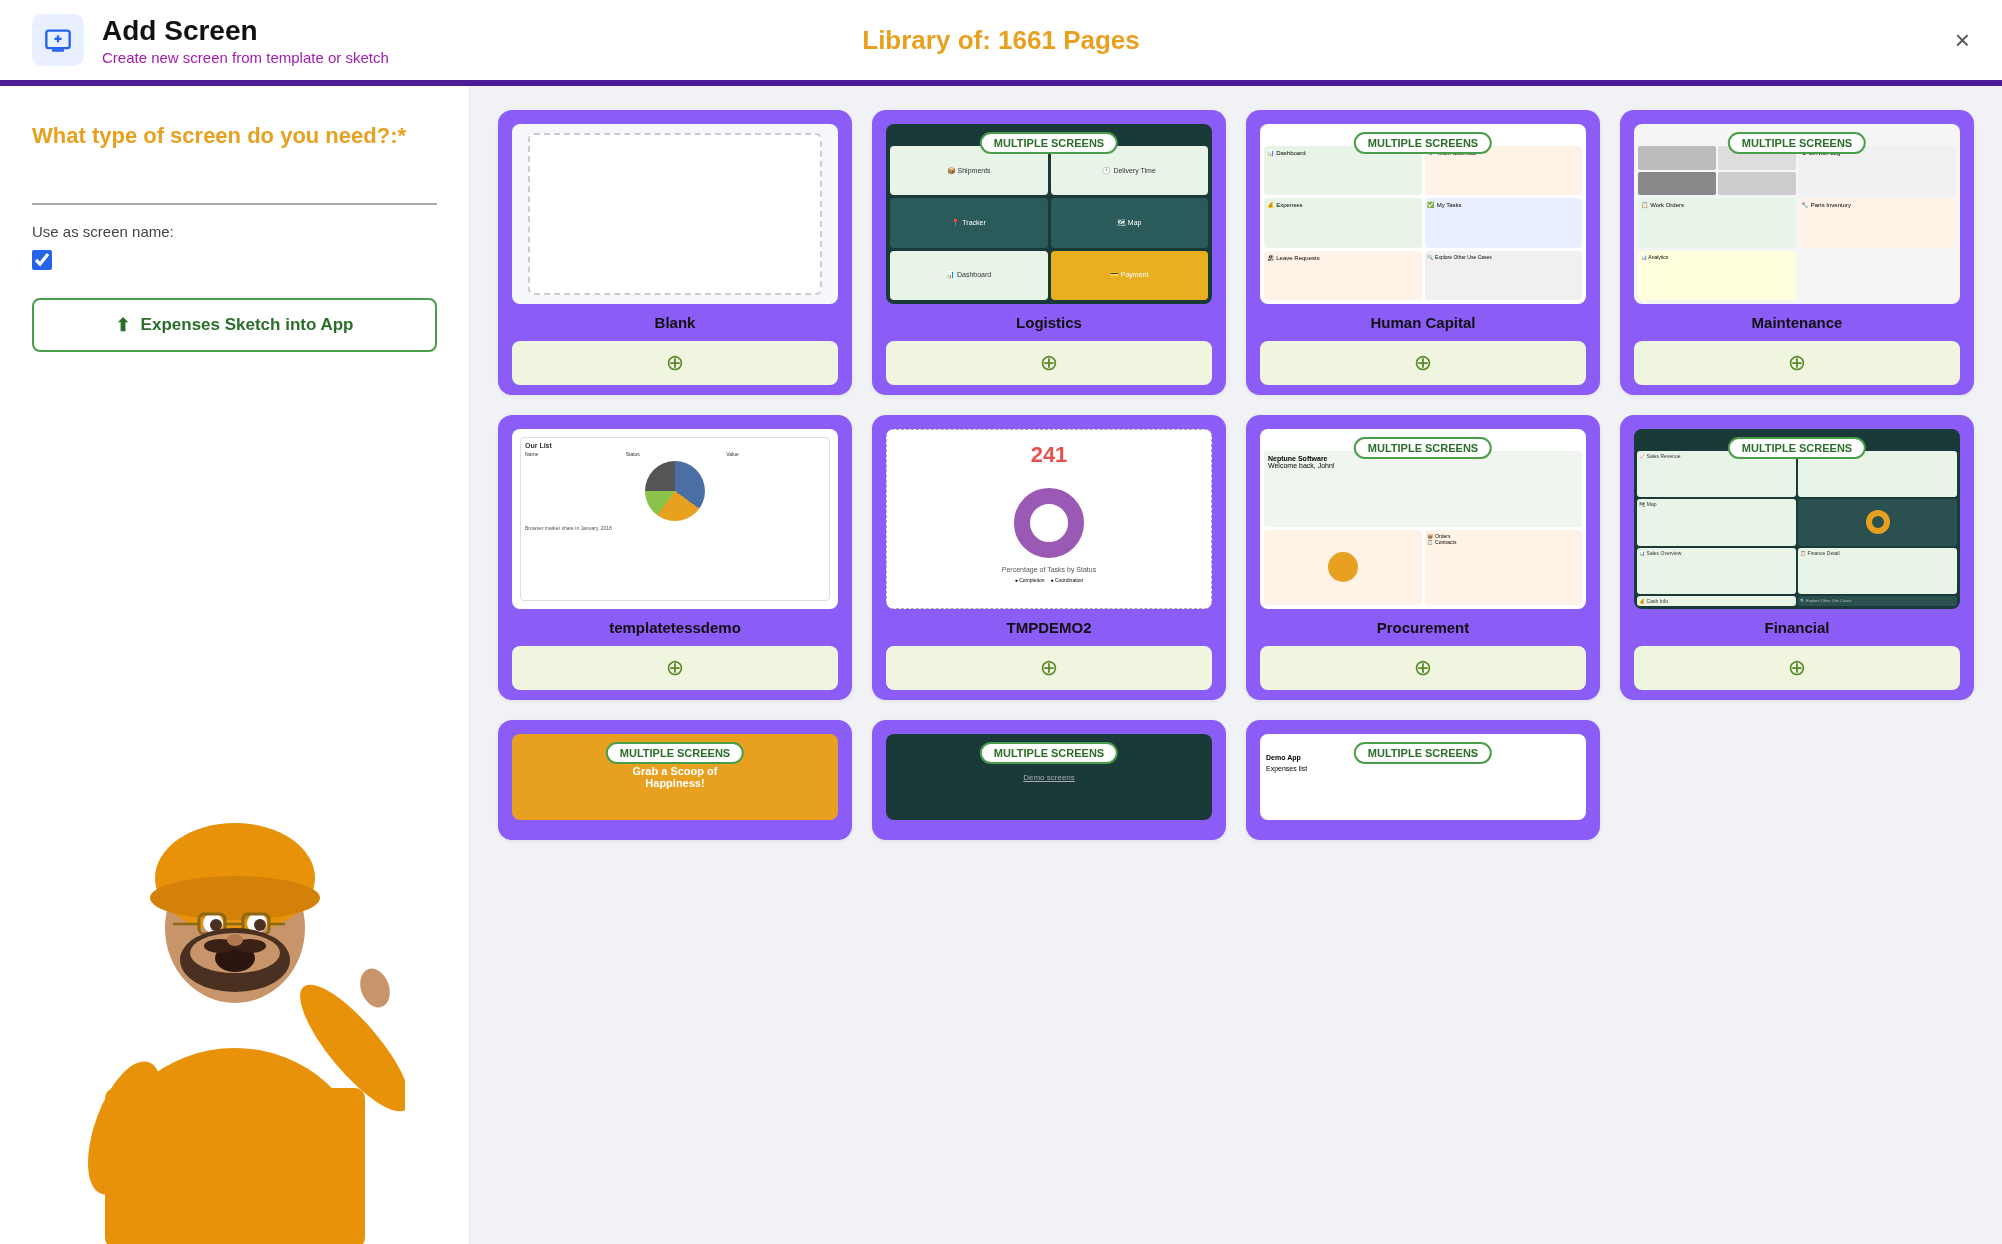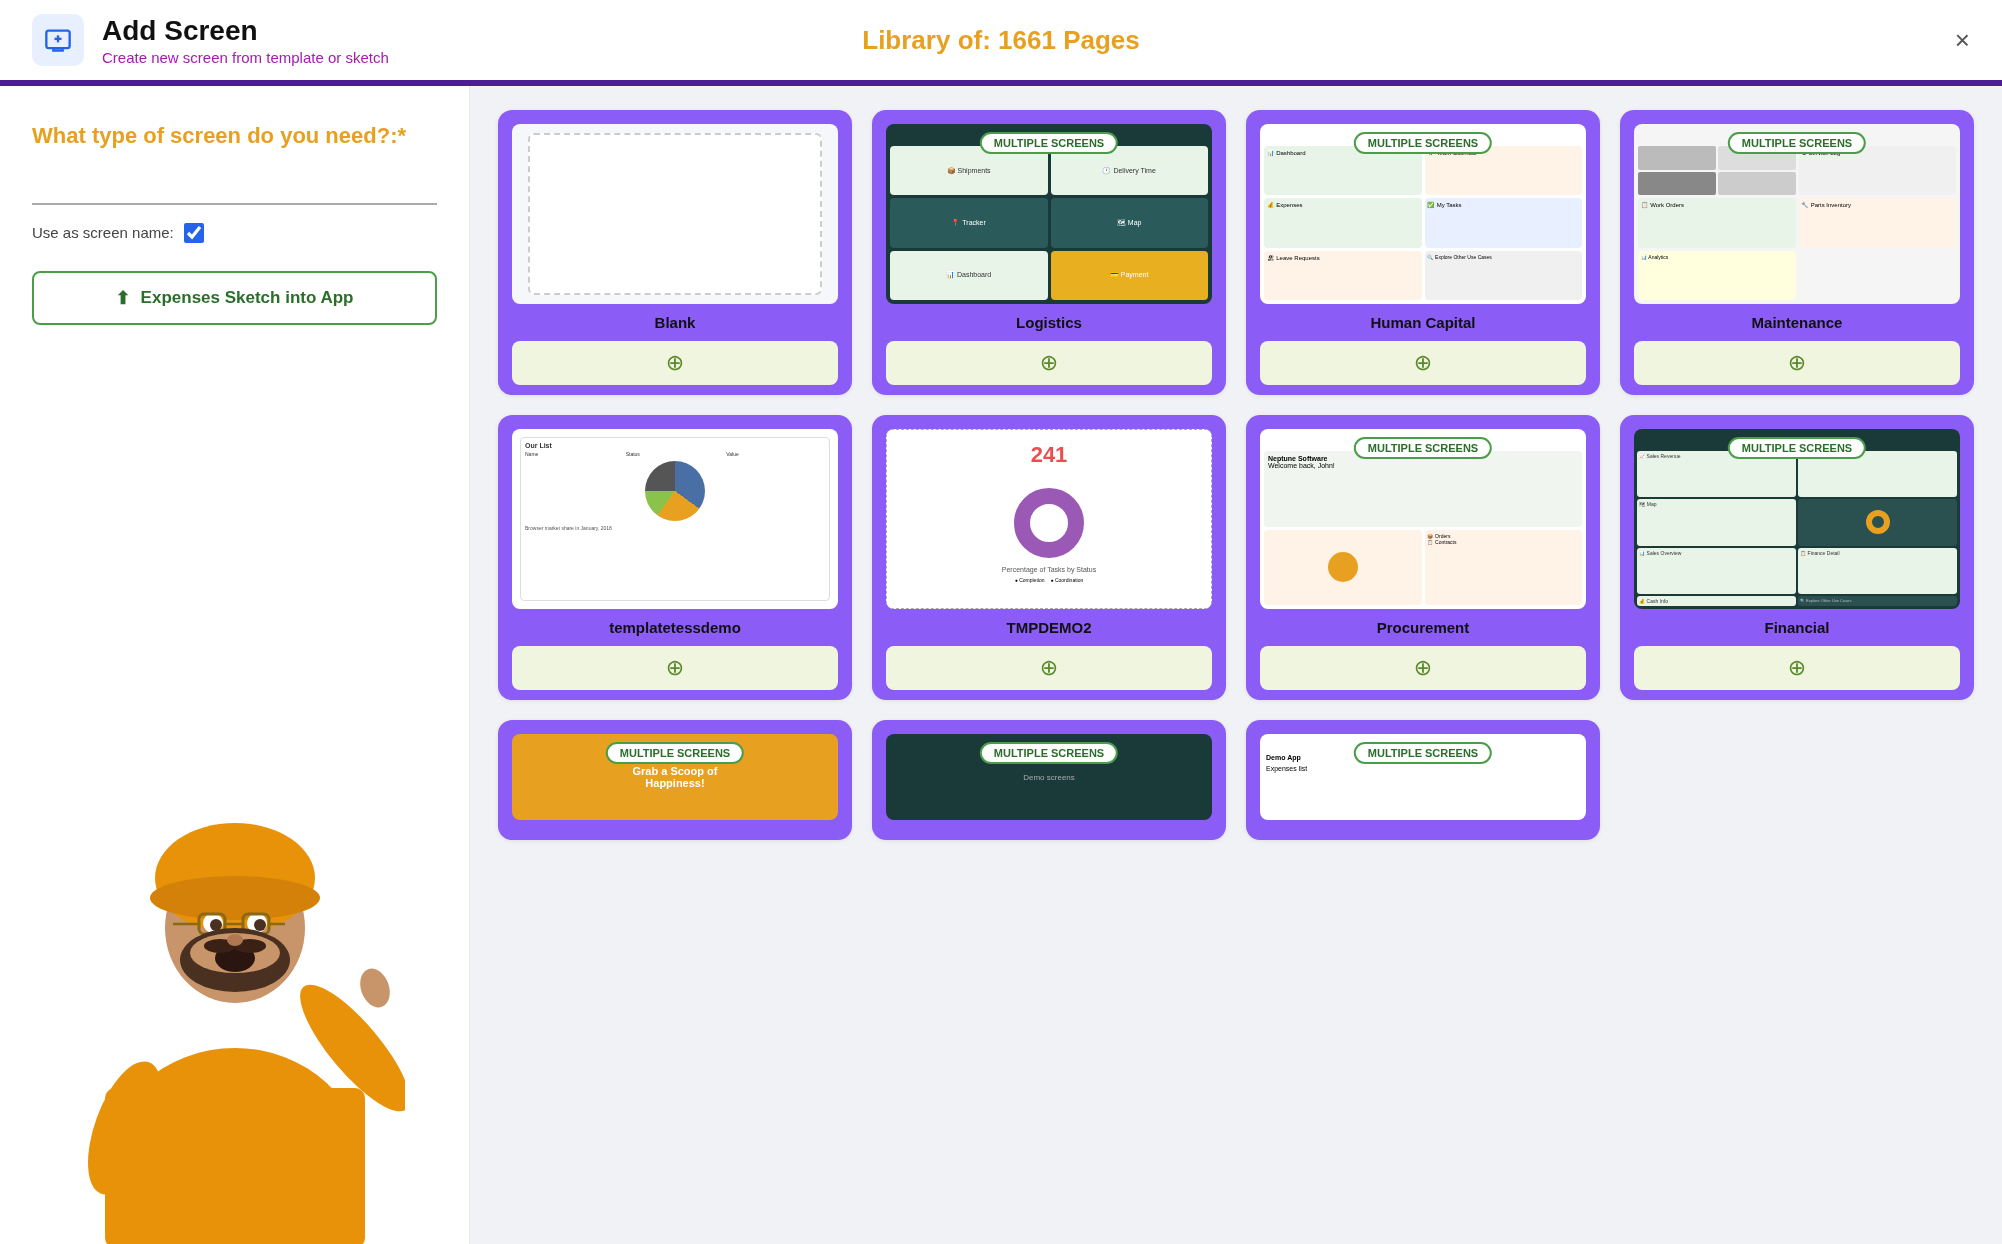--- a/index.html
+++ b/index.html
@@ -95,23 +95,24 @@
       border-bottom: 2px solid #aaa;
       outline: none;
       font-size: 16px;
       padding: 8px 4px;
       margin-bottom: 18px;
       background: transparent;
       color: #333;
     }
     .checkbox-row {
       display: flex;
-      align-items: center;
+      align-items: flex-start;
       gap: 10px;
       margin-bottom: 28px;
+      flex-direction: column;
     }
     .checkbox-row label {
       font-size: 15px;
       color: #444;
     }
     .checkbox-row input[type="checkbox"] {
       width: 20px;
       height: 20px;
       accent-color: #2563eb;
     }
@@ -664,21 +665,21 @@
           <div class="bottom-preview">
             <div class="bottom-text">Grab a Scoop of<br>Happiness!</div>
           </div>
         </div>
       </div>
 
       <div class="template-card" style="overflow:hidden;max-height:120px;">
         <div class="card-preview" style="height:100px;">
           <span class="multiple-screens-badge">MULTIPLE SCREENS</span>
           <div style="background:#1a3a3a;width:100%;height:100%;display:flex;align-items:center;justify-content:center;">
-            <div style="font-size:8px;color:#aaa;padding:4px;">Demo screens</div>
+            <div style="font-size:8px;color:#aaa;padding:4px;text-decoration:underline;">Demo screens</div>
           </div>
         </div>
       </div>
 
       <div class="template-card" style="overflow:hidden;max-height:120px;">
         <div class="card-preview" style="height:100px;">
           <span class="multiple-screens-badge">MULTIPLE SCREENS</span>
           <div style="background:#fff;width:100%;height:100%;padding:20px 6px 4px;font-size:7px;">
             <div style="font-weight:700;margin-bottom:4px;">Demo App</div>
             <div>Expenses list</div>

